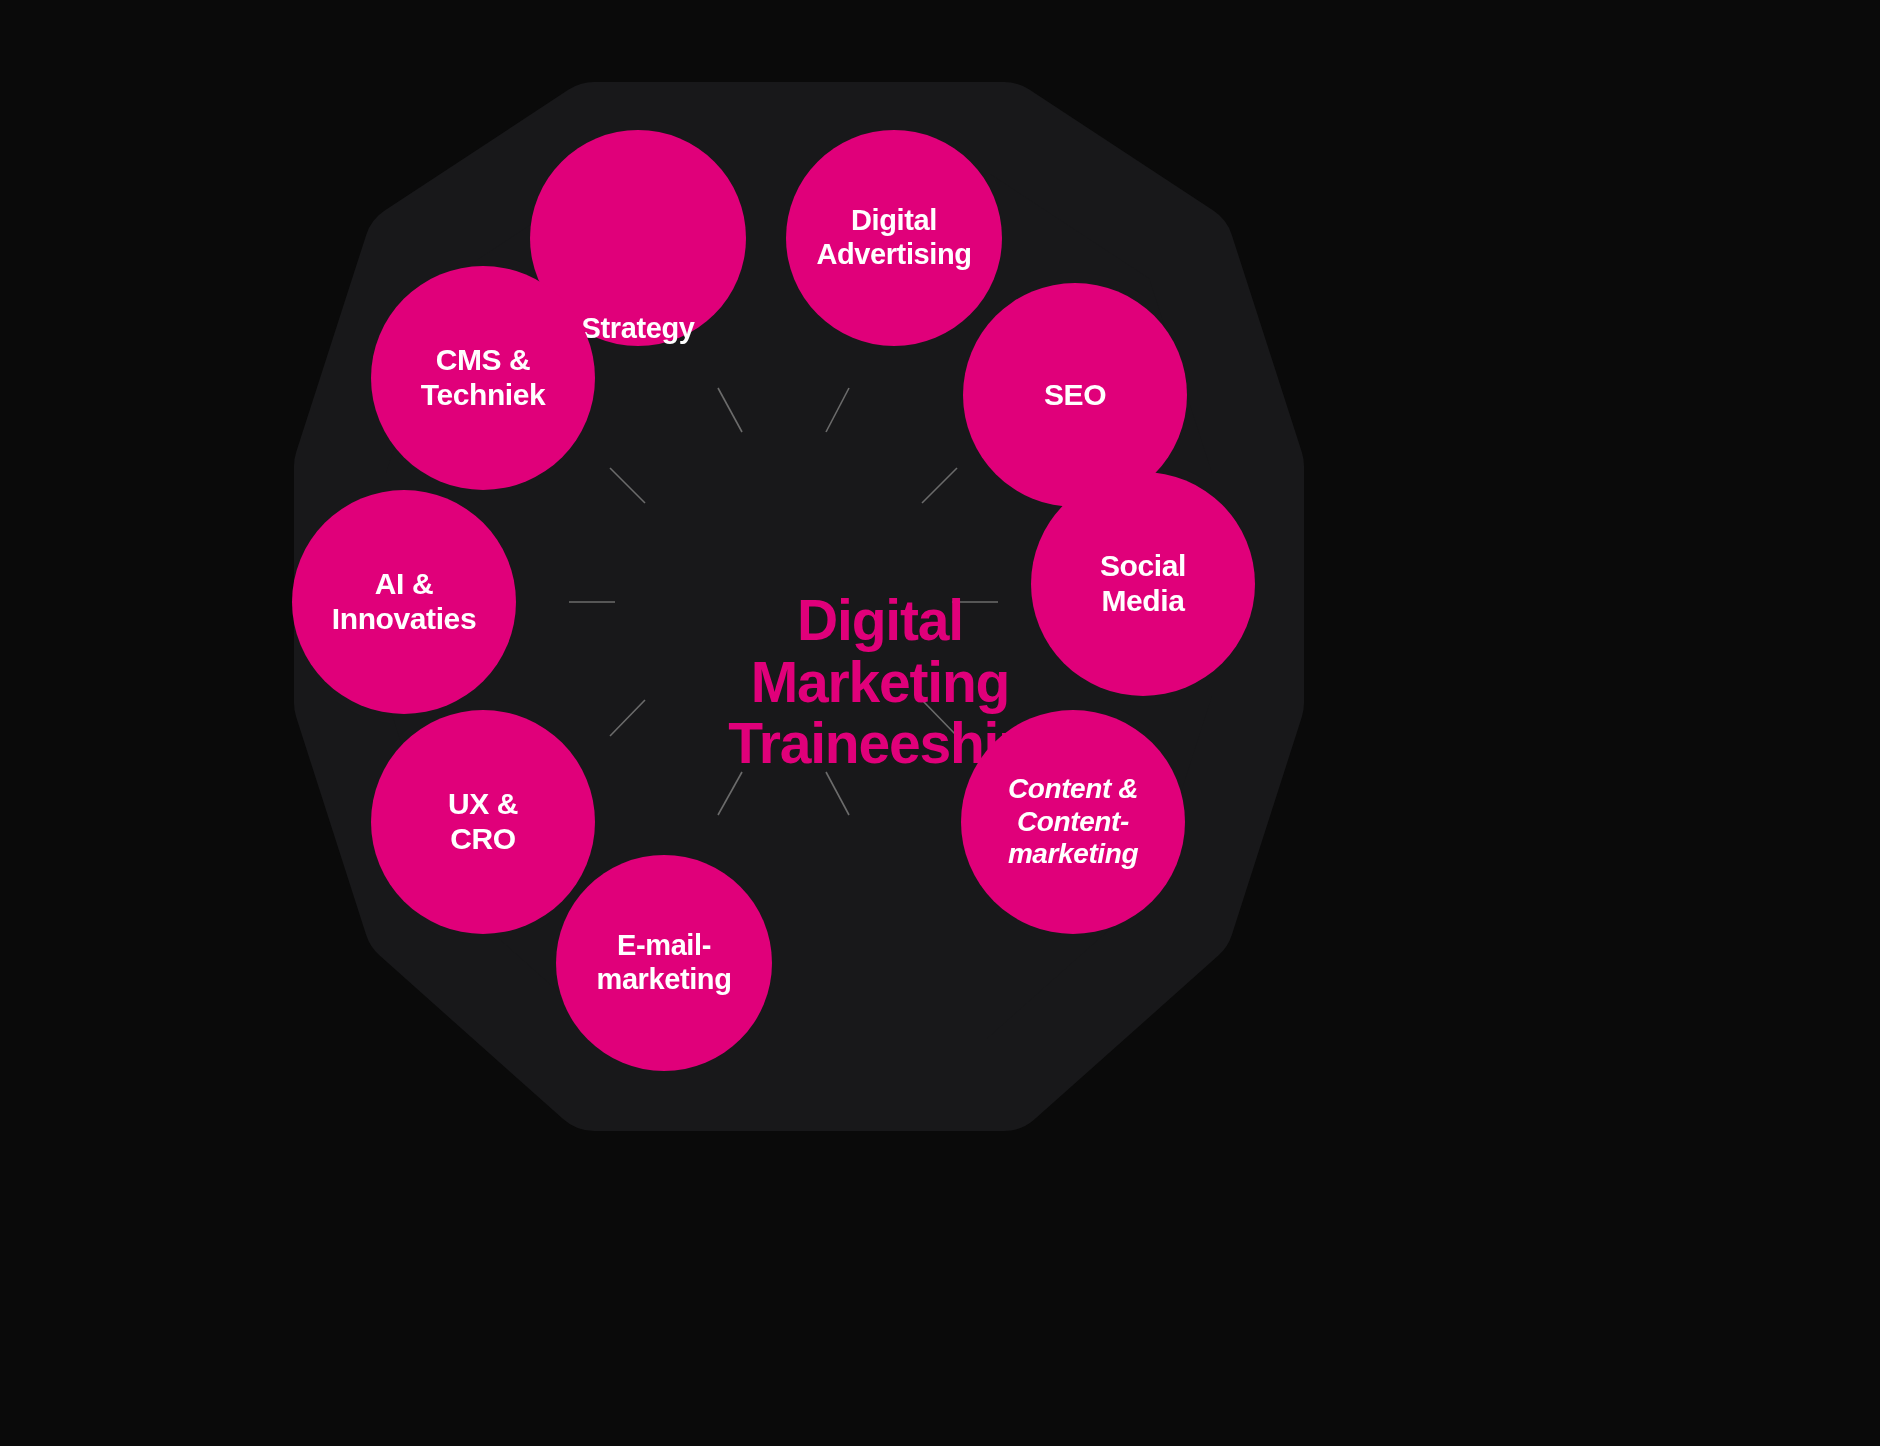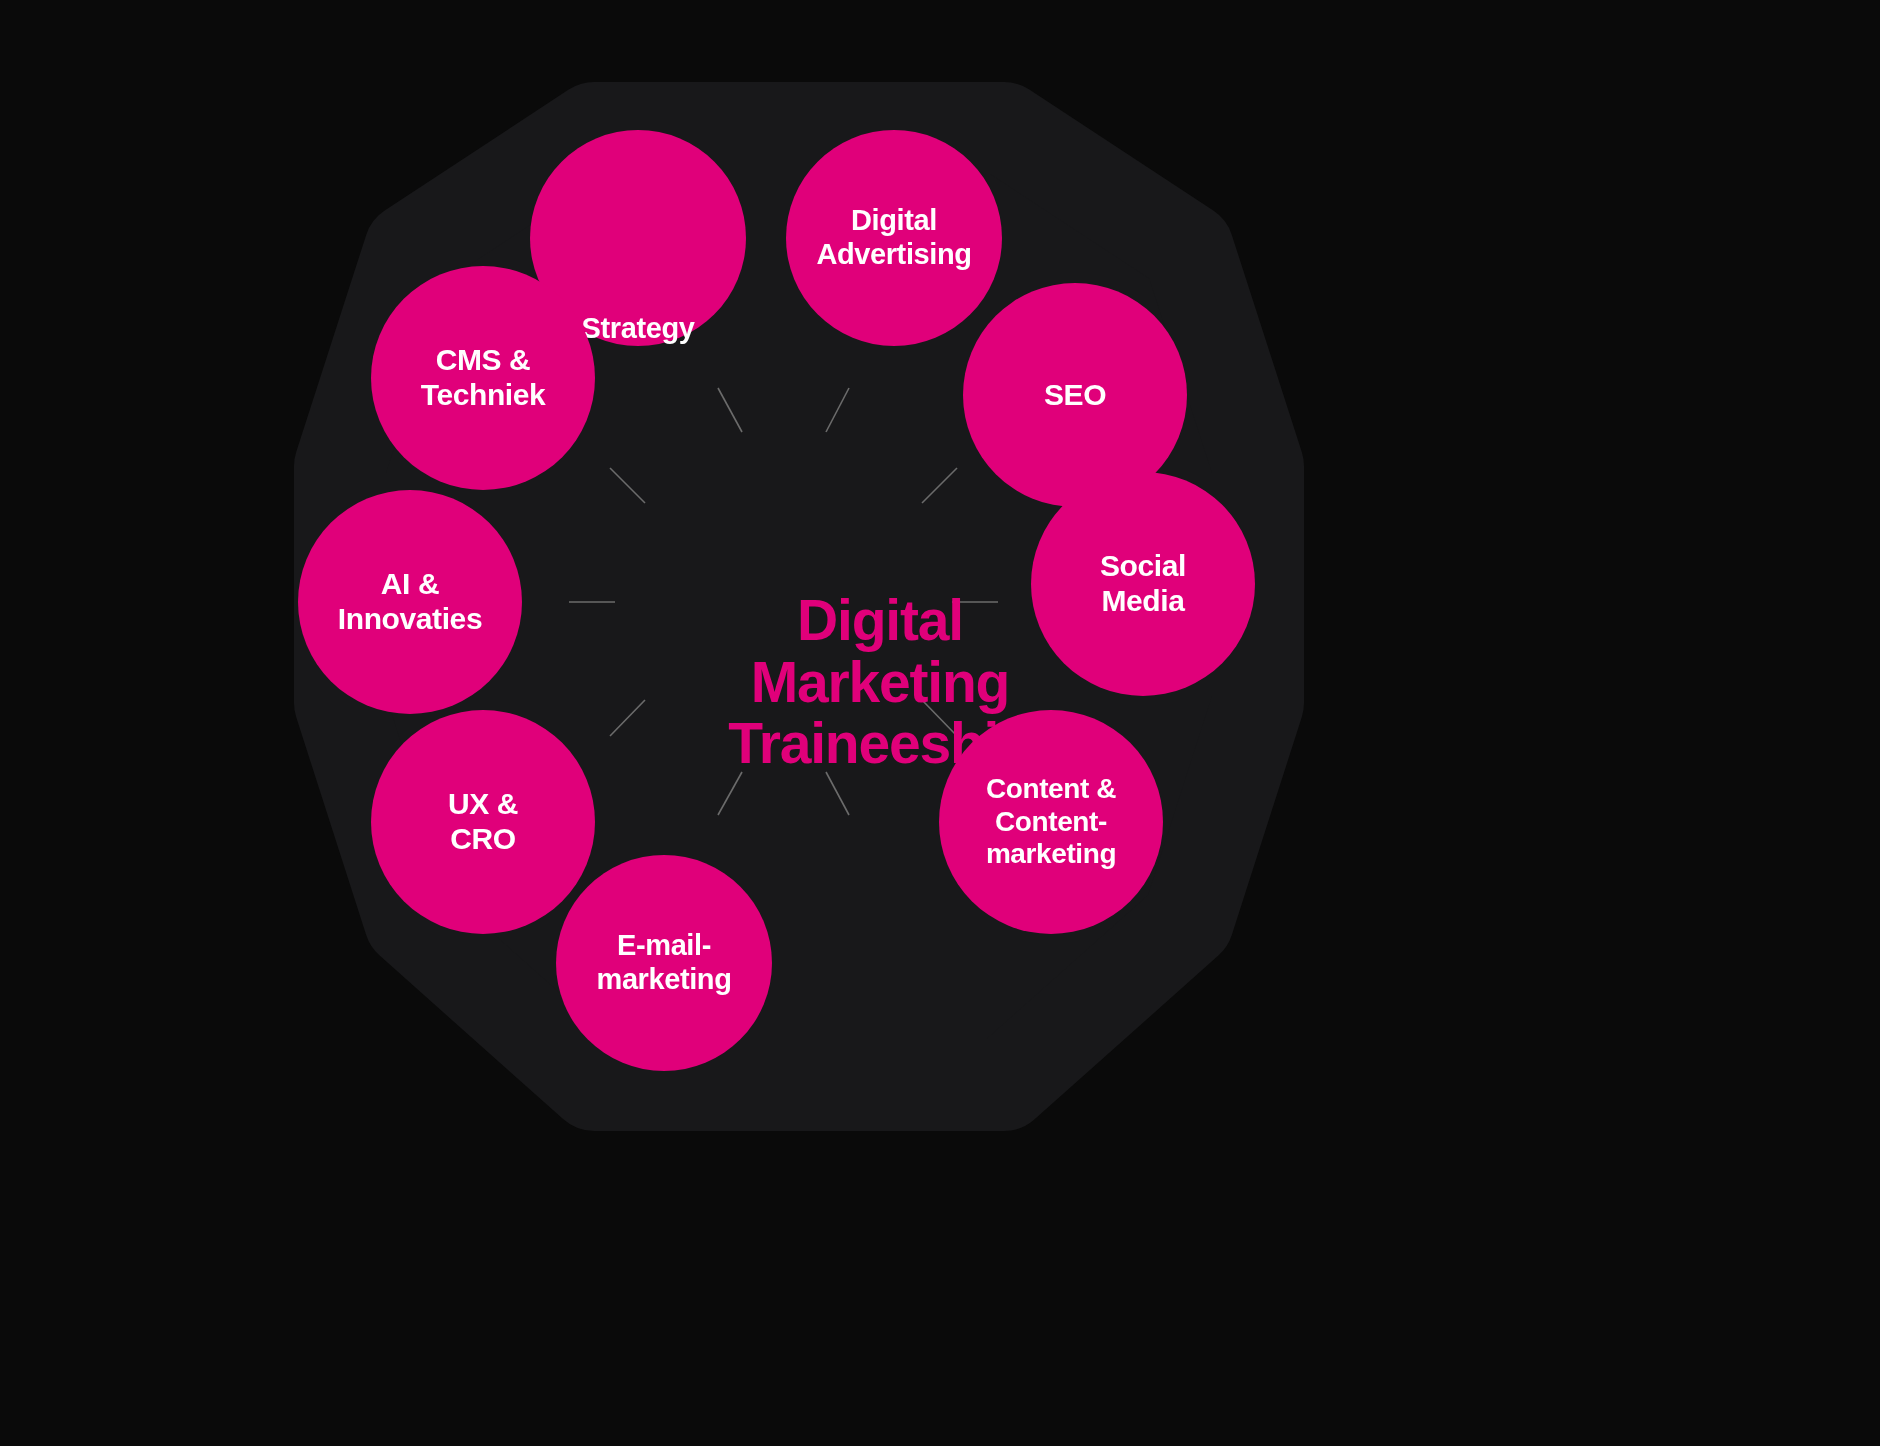--- a/index.html
+++ b/index.html
@@ -131,38 +131,38 @@
 
   <div class="bubble sz-lg" style="left:963px; top:283px; width:224px; height:224px;">
     <span class="bubble-label">SEO</span>
   </div>
 
   <div class="bubble sz-lg" style="left:1031px; top:472px; width:224px; height:224px;">
     <span class="bubble-label">Social
 Media</span>
   </div>
 
-  <div class="bubble sz-sm" style="left:939px; top:710px; width:224px; height:224px;">
+  <div class="bubble sz-sm" style="left:961px; top:710px; width:224px; height:224px;font-style:italic;">
     <span class="bubble-label">Content &amp;
 Content-
 marketing</span>
   </div>
 
 
   <div class="bubble sz-md" style="left:556px; top:855px; width:216px; height:216px;justify-content:center;">
     <span class="bubble-label">E-mail-
 marketing</span>
   </div>
 
   <div class="bubble sz-lg" style="left:371px; top:710px; width:224px; height:224px;">
     <span class="bubble-label">UX &amp;
 CRO</span>
   </div>
 
-  <div class="bubble sz-lg" style="left:298px; top:490px; width:224px; height:224px;">
+  <div class="bubble sz-lg" style="left:292px; top:490px; width:224px; height:224px;">
     <span class="bubble-label">AI &amp;
 Innovaties</span>
   </div>
 
   <div class="bubble sz-lg" style="left:371px; top:266px; width:224px; height:224px;">
     <span class="bubble-label">CMS &amp;
 Techniek</span>
   </div>
 
 </div>

